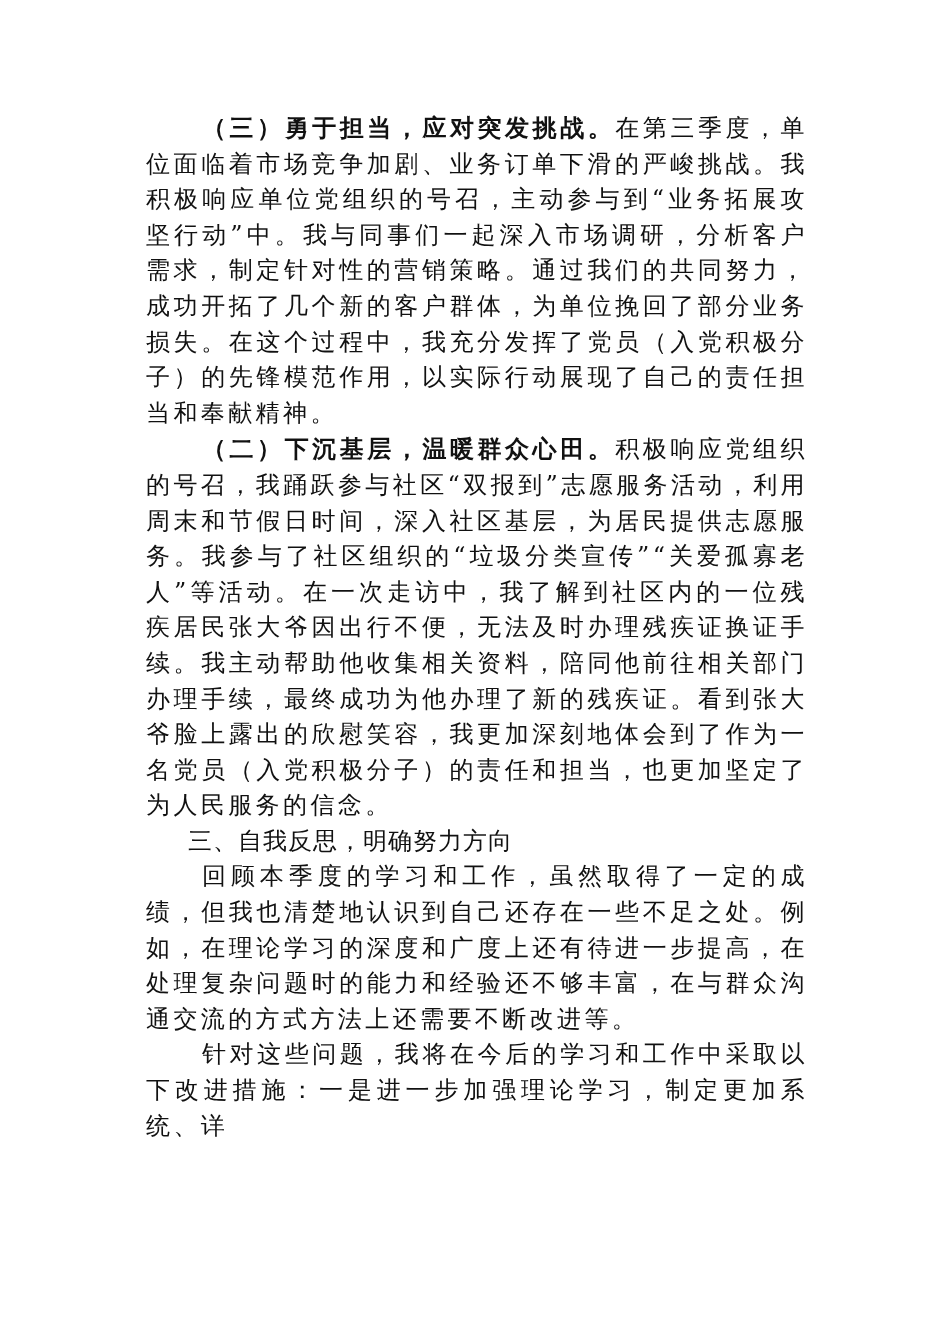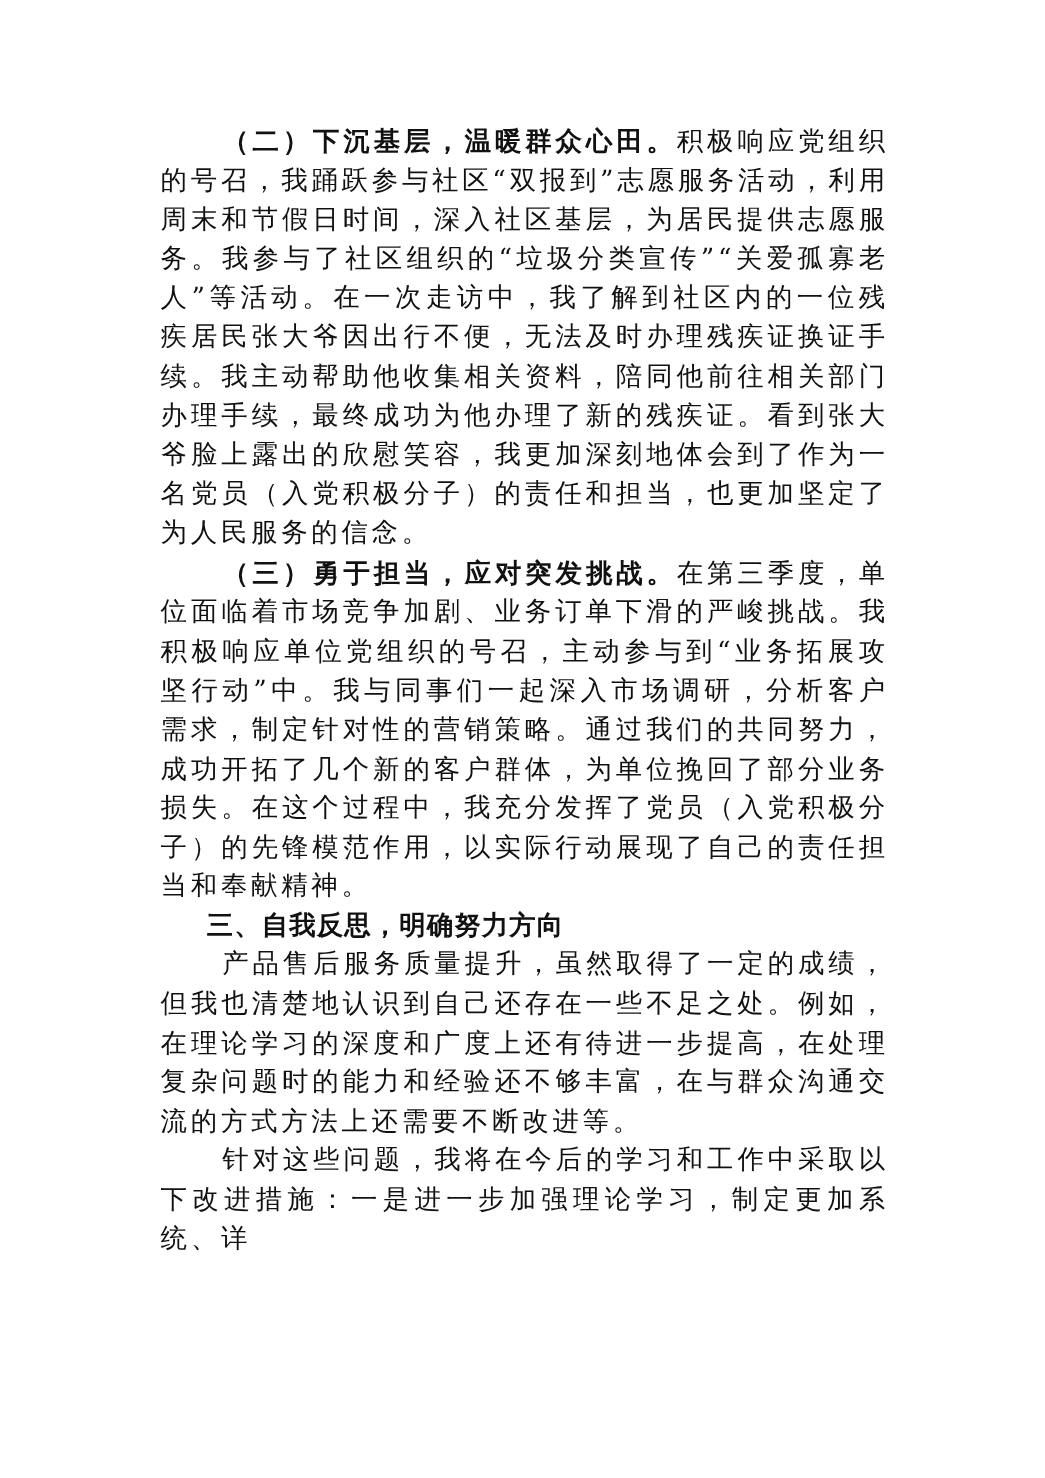--- a/index.html
+++ b/index.html
@@ -8,33 +8,33 @@
     position: absolute; left: 146px; top: 110px; width: 662px;
     font-family: "DejaVu Serif", "Liberation Serif", serif;
     font-size: 24px; color: #111; line-height: 35.6px;
     letter-spacing: 3.4px; text-align: justify;
   }
   .page p { margin: 0; }
   .indent { text-indent: 56px; }
   .bold { font-weight: bold; }
   .heading {
     font-family: "DejaVu Sans", "Liberation Sans", sans-serif;
-    font-weight: bold; letter-spacing: 1px; text-indent: 42px;
+    font-weight: normal; letter-spacing: 1px; text-indent: 42px;
   }
 </style>
 </head>
 <body>
 
 <div class="page">
   <p class="indent">
-    <span class="bold">（二）下沉基层，温暖群众心田。</span><span>积极响应党组织的号召，我踊跃参与社区“双报到”志愿服务活动，利用周末和节假日时间，深入社区基层，为居民提供志愿服务。我参与了社区组织的“垃圾分类宣传”“关爱孤寡老人”等活动。在一次走访中，我了解到社区内的一位残疾居民张大爷因出行不便，无法及时办理残疾证换证手续。我主动帮助他收集相关资料，陪同他前往相关部门办理手续，最终成功为他办理了新的残疾证。看到张大爷脸上露出的欣慰笑容，我更加深刻地体会到了作为一名党员（入党积极分子）的责任和担当，也更加坚定了为人民服务的信念。</span>
+    <span class="bold">（三）勇于担当，应对突发挑战。</span><span>在第三季度，单位面临着市场竞争加剧、业务订单下滑的严峻挑战。我积极响应单位党组织的号召，主动参与到“业务拓展攻坚行动”中。我与同事们一起深入市场调研，分析客户需求，制定针对性的营销策略。通过我们的共同努力，成功开拓了几个新的客户群体，为单位挽回了部分业务损失。在这个过程中，我充分发挥了党员（入党积极分子）的先锋模范作用，以实际行动展现了自己的责任担当和奉献精神。</span>
   </p>
   <p class="indent">
-    <span class="bold">（三）勇于担当，应对突发挑战。</span><span>在第三季度，单位面临着市场竞争加剧、业务订单下滑的严峻挑战。我积极响应单位党组织的号召，主动参与到“业务拓展攻坚行动”中。我与同事们一起深入市场调研，分析客户需求，制定针对性的营销策略。通过我们的共同努力，成功开拓了几个新的客户群体，为单位挽回了部分业务损失。在这个过程中，我充分发挥了党员（入党积极分子）的先锋模范作用，以实际行动展现了自己的责任担当和奉献精神。</span>
+    <span class="bold">（二）下沉基层，温暖群众心田。</span><span>积极响应党组织的号召，我踊跃参与社区“双报到”志愿服务活动，利用周末和节假日时间，深入社区基层，为居民提供志愿服务。我参与了社区组织的“垃圾分类宣传”“关爱孤寡老人”等活动。在一次走访中，我了解到社区内的一位残疾居民张大爷因出行不便，无法及时办理残疾证换证手续。我主动帮助他收集相关资料，陪同他前往相关部门办理手续，最终成功为他办理了新的残疾证。看到张大爷脸上露出的欣慰笑容，我更加深刻地体会到了作为一名党员（入党积极分子）的责任和担当，也更加坚定了为人民服务的信念。</span>
   </p>
   <p class="heading">三、自我反思，明确努力方向</p>
   <p class="indent">
-    <span>产品售后服务质量提升，虽然取得了一定的成绩，但我也清楚地认识到自己还存在一些不足之处。例如，在理论学习的深度和广度上还有待进一步提高，在处理复杂问题时的能力和经验还不够丰富，在与群众沟通交流的方式方法上还需要不断改进等。</span>
+    <span>回顾本季度的学习和工作，虽然取得了一定的成绩，但我也清楚地认识到自己还存在一些不足之处。例如，在理论学习的深度和广度上还有待进一步提高，在处理复杂问题时的能力和经验还不够丰富，在与群众沟通交流的方式方法上还需要不断改进等。</span>
   </p>
   <p class="indent">
     <span>针对这些问题，我将在今后的学习和工作中采取以下改进措施：一是进一步加强理论学习，制定更加系统、详</span>
   </p>
 </div>
 
 </body></html>

